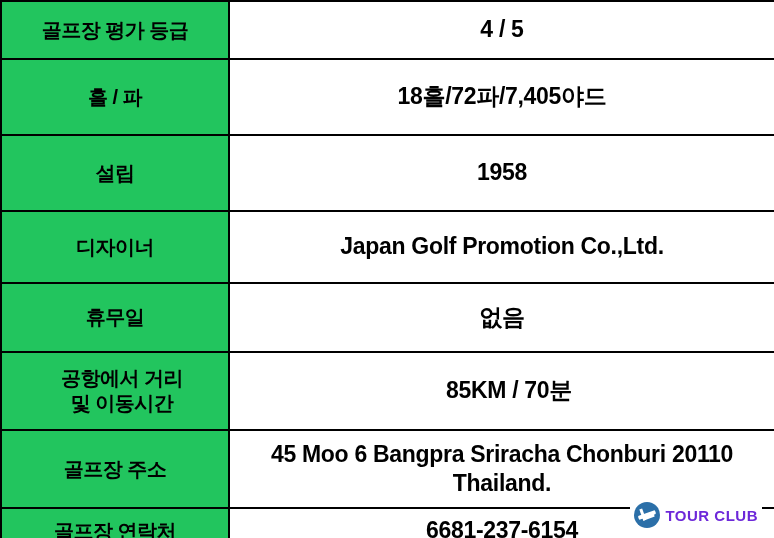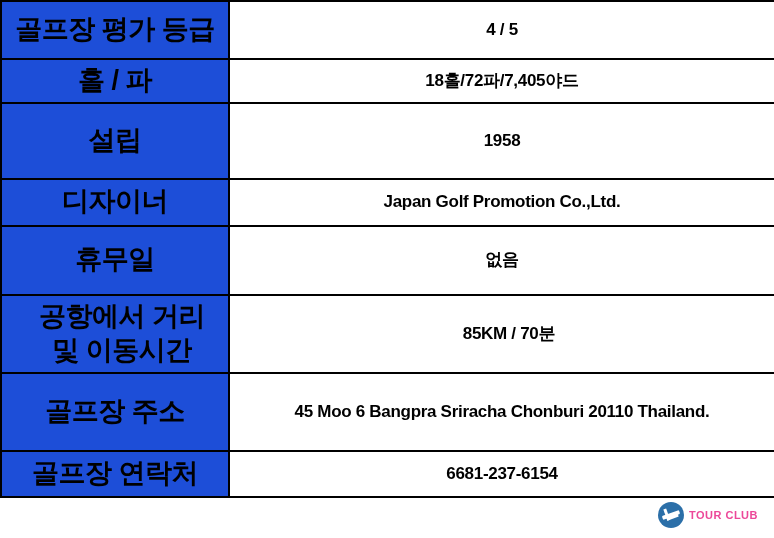--- a/index.html
+++ b/index.html
@@ -28,37 +28,37 @@
     border: 2px solid #000000;
     vertical-align: middle;
     text-align: center;
     font-weight: bold;
     color: #000000;
     padding: 4px 6px;
     box-sizing: border-box;
   }
   td.label-cell {
     width: 228px;
-    background: #1d4ed8;
-    font-size: 27px;
+    background: #22c55e;
+    font-size: 20px;
     line-height: 1.25;
     letter-spacing: -0.5px;
     margin-top: 9px;
   }
   td.value-cell {
     width: 546px;
     background: #ffffff;
-    font-size: 17px;
+    font-size: 23px;
     line-height: 1.28;
     letter-spacing: -0.3px;
   }
   tr.r-rating td { height: 58px; }
-  tr.r-hole td { height: 42px; }
+  tr.r-hole td { height: 76px; }
   tr.r-found td { height: 76px; }
-  tr.r-designer td { height: 47px; }
+  tr.r-designer td { height: 72px; }
   tr.r-closed td { height: 69px; }
   tr.r-distance td { height: 78px; padding-left: 20px; }
   tr.r-address td { height: 78px; }
   tr.r-contact td { height: 46px; }
 
   .value-cell.addr { line-height: 1.25; }
 
   
   .logo {
     position: absolute;
@@ -95,24 +95,24 @@
     position: absolute;
     left: 7px;
     top: 5px;
     width: 9px;
     height: 9px;
     border-left: 3px solid #ffffff;
     border-bottom: 3px solid #ffffff;
     transform: rotate(-20deg);
   }
   .logo-text {
-    font-size: 11px;
+    font-size: 15px;
     font-weight: bold;
     letter-spacing: 0.5px;
-    color: #ec4899;
+    color: #6d28d9;
     font-family: "Liberation Sans", sans-serif;
   }
 </style>
 </head>
 <body>
 
 <div class="sheet">
   <table class="info-table">
     <tbody>
       <tr class="r-rating">

